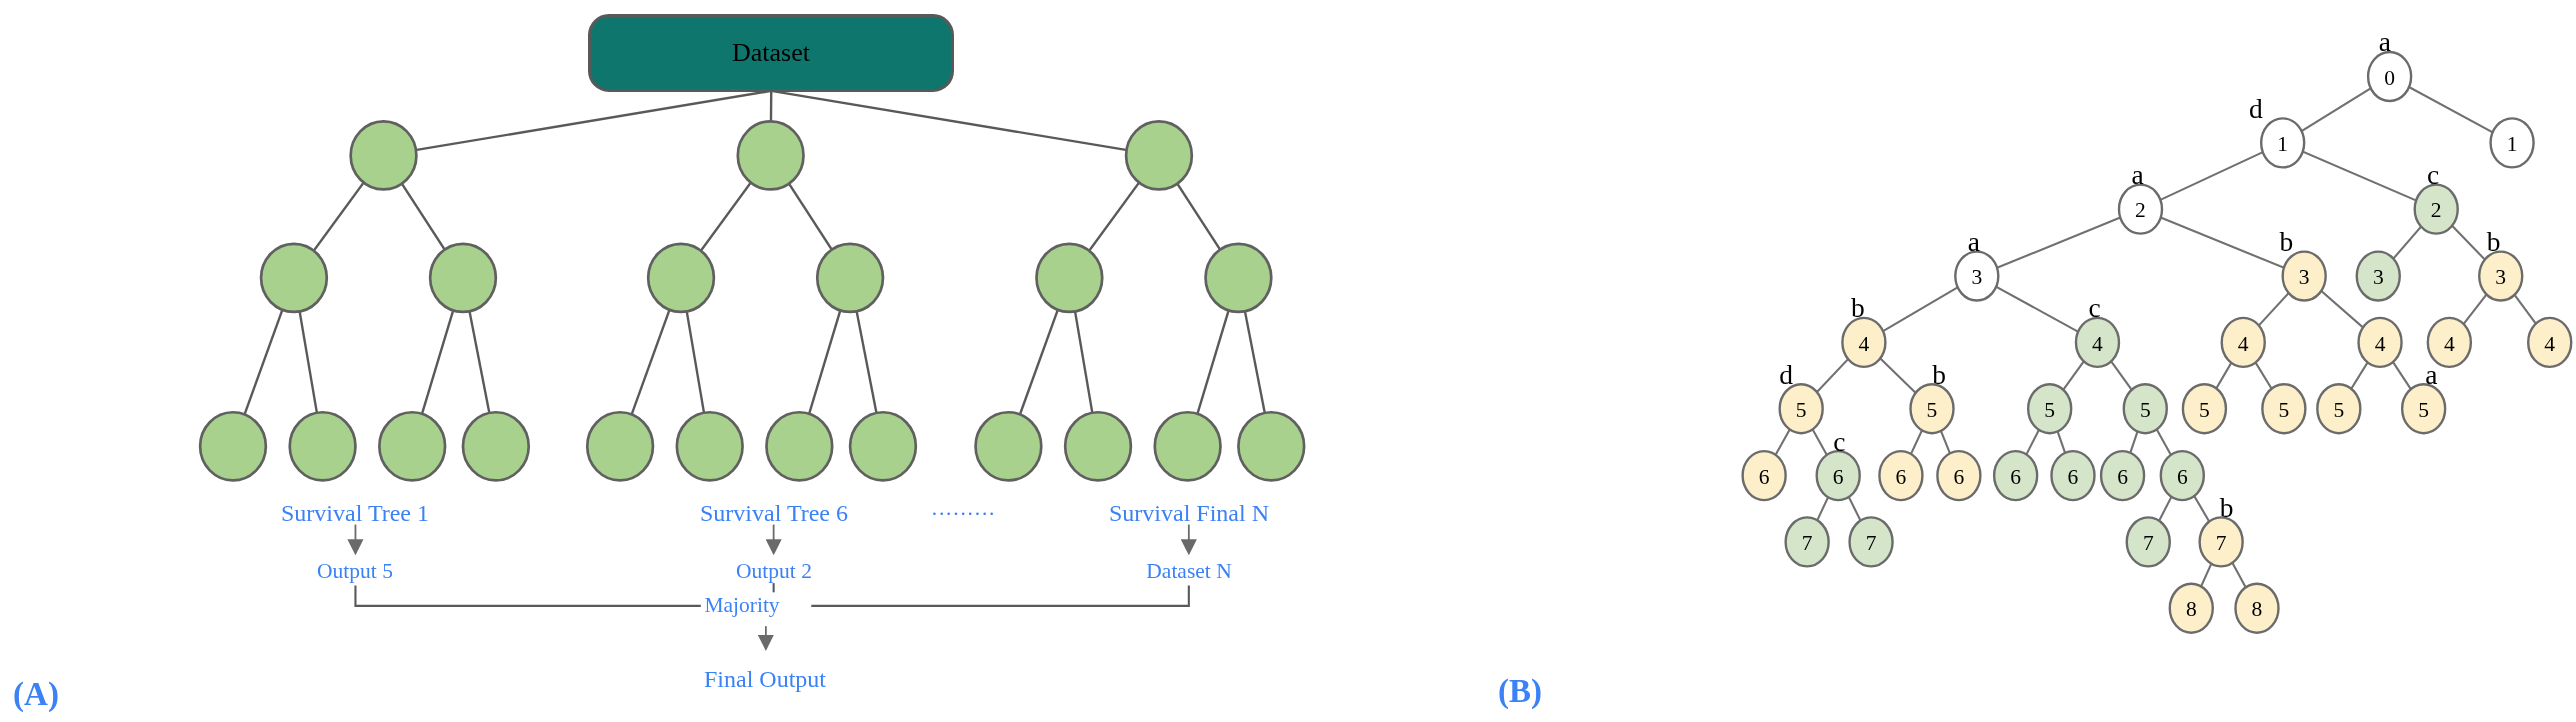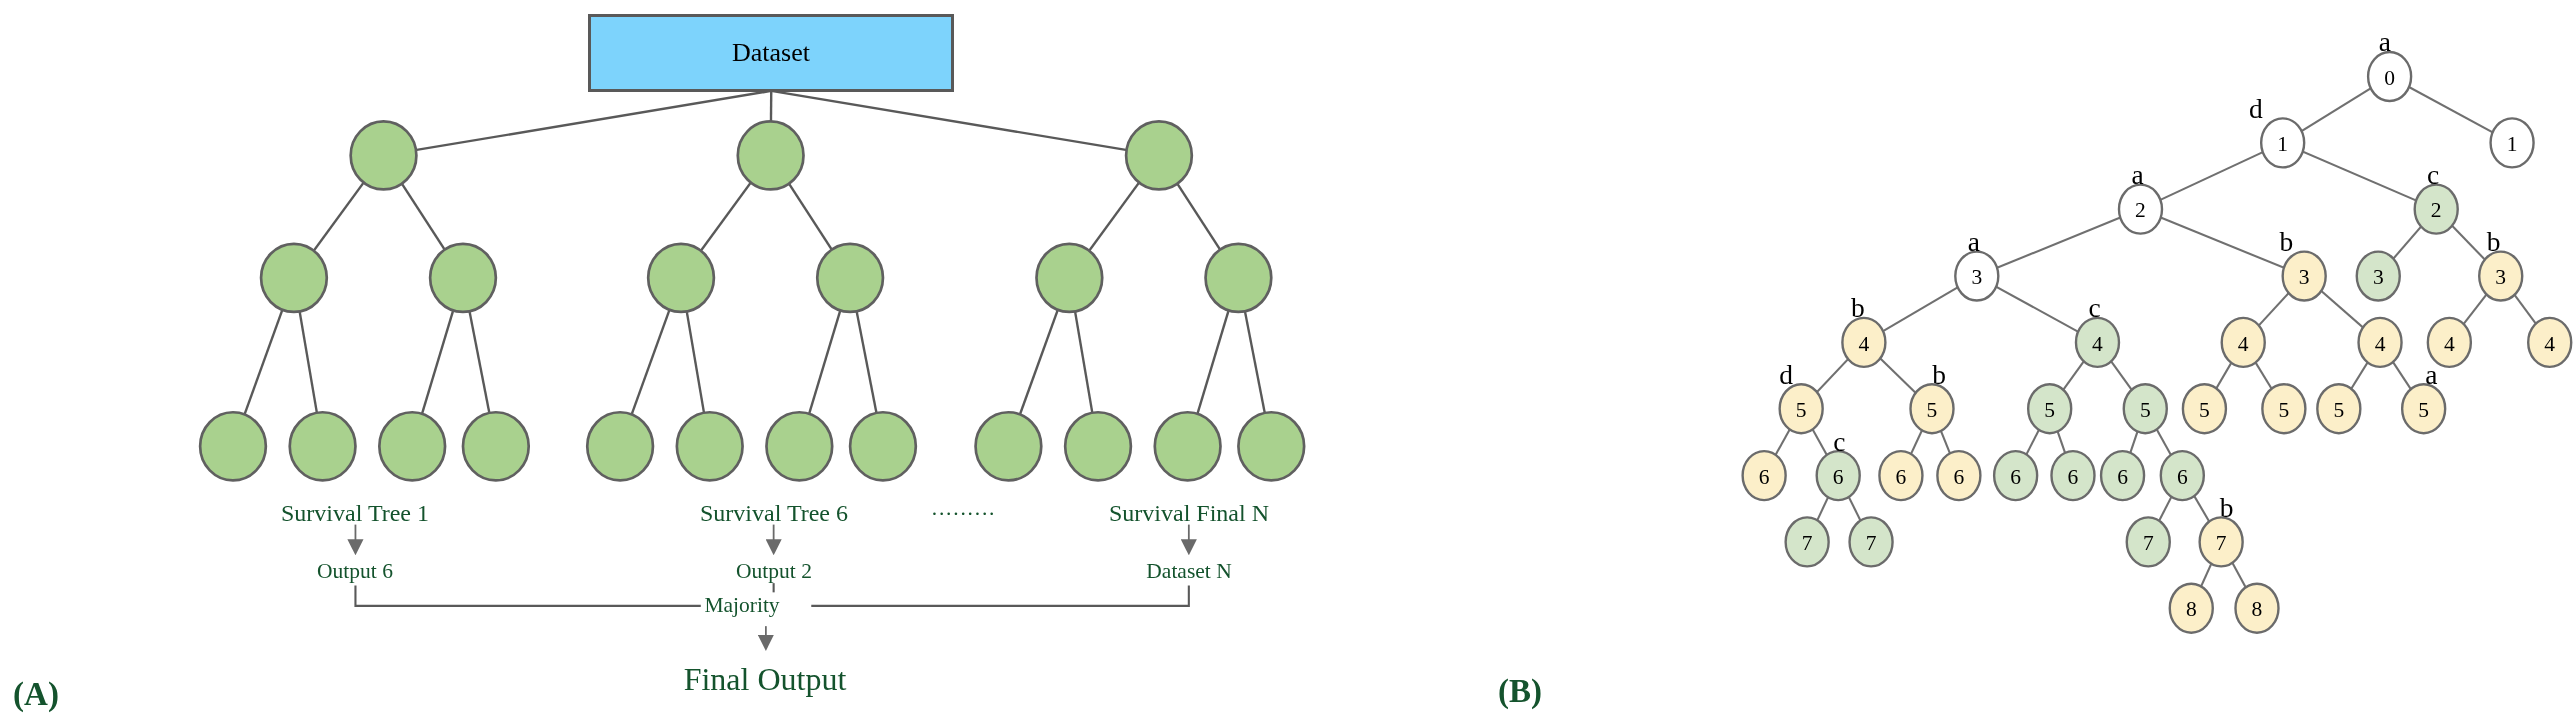--- a/index.html
+++ b/index.html
@@ -9,27 +9,27 @@
     height:723px;
     overflow:hidden;
     background:#ffffff;
     font-family:"Liberation Serif","DejaVu Serif",serif;
   }
   #diagram{position:absolute;left:0;top:0;}
   .overlay-label{
     position:absolute;
     transform:translate(-50%,-50%);
     white-space:nowrap;
-    color:#14532d;
+    color:#3b82f6;
     font-family:"Liberation Serif","DejaVu Serif",serif;
   }
   .tree-label{font-size:24px;}
   .output-label{font-size:21.5px;}
   .majority-label{font-size:21.5px;background:#ffffff;padding:0 3.6px;}
-  .final-label{font-size:32px;}
+  .final-label{font-size:24px;}
   .dots-label{font-size:21.5px;letter-spacing:1.8px;}
   .panel-tag{font-size:33px;font-weight:bold;}
   .dataset-box{
     position:absolute;
     left:588px;top:13.7px;width:366px;height:78px;
     border:3px solid #595959;
     box-sizing:border-box;
     display:flex;align-items:center;justify-content:center;
     font-size:26px;
   }
@@ -213,30 +213,30 @@
       <text x="3596" y="909" text-anchor="middle" dominant-baseline="central" font-size="36" font-family="&quot;Liberation Serif&quot;,&quot;DejaVu Serif&quot;,serif" fill="#000">7</text>
       <ellipse cx="3718" cy="907" rx="36" ry="41" fill="#FCEFC9" stroke="#6b6b6b" stroke-width="4"></ellipse>
       <text x="3718" y="909" text-anchor="middle" dominant-baseline="central" font-size="36" font-family="&quot;Liberation Serif&quot;,&quot;DejaVu Serif&quot;,serif" fill="#000">7</text>
       <text x="3727" y="850" text-anchor="middle" dominant-baseline="central" font-size="46" font-family="&quot;Liberation Serif&quot;,&quot;DejaVu Serif&quot;,serif" fill="#000">b</text>
       <ellipse cx="3668" cy="1018" rx="36" ry="41" fill="#FCEFC9" stroke="#6b6b6b" stroke-width="4"></ellipse>
       <text x="3668" y="1020" text-anchor="middle" dominant-baseline="central" font-size="36" font-family="&quot;Liberation Serif&quot;,&quot;DejaVu Serif&quot;,serif" fill="#000">8</text>
       <ellipse cx="3778" cy="1018" rx="36" ry="41" fill="#FCEFC9" stroke="#6b6b6b" stroke-width="4"></ellipse>
       <text x="3778" y="1020" text-anchor="middle" dominant-baseline="central" font-size="36" font-family="&quot;Liberation Serif&quot;,&quot;DejaVu Serif&quot;,serif" fill="#000">8</text>
     </svg>
 
-  <div class="dataset-box" style="background: #7dd3fc; border-color: rgb(89, 89, 89);">
+  <div class="dataset-box" style="background: #0f766e; border-color: rgb(89, 89, 89); border-radius: 21px;">
     <span>Dataset</span>
   </div>
 
   <div class="overlay-label tree-label" style="left:355px;top:513px">Survival Tree 1</div>
   <div class="overlay-label tree-label" style="left:774px;top:513px">Survival Tree 6</div>
   <div class="overlay-label dots-label" style="left:964px;top:508px">.........</div>
   <div class="overlay-label tree-label" style="left:1189px;top:513px">Survival Final N</div>
 
-  <div class="overlay-label output-label" style="left:355px;top:571px">Output 6</div>
+  <div class="overlay-label output-label" style="left:355px;top:571px">Output 5</div>
   <div class="overlay-label output-label" style="left:774px;top:571px">Output 2</div>
   <div class="overlay-label output-label" style="left:1189px;top:571px">Dataset N</div>
 
   <div class="overlay-label majority-label" style="left:742px;top:605px">Majority</div>
   <div class="overlay-label final-label" style="left:765px;top:679px">Final Output</div>
 
   <div class="overlay-label panel-tag" style="left:36px;top:694px">(A)</div>
   <div class="overlay-label panel-tag" style="left:1520px;top:691px">(B)</div>
 
 </div>

